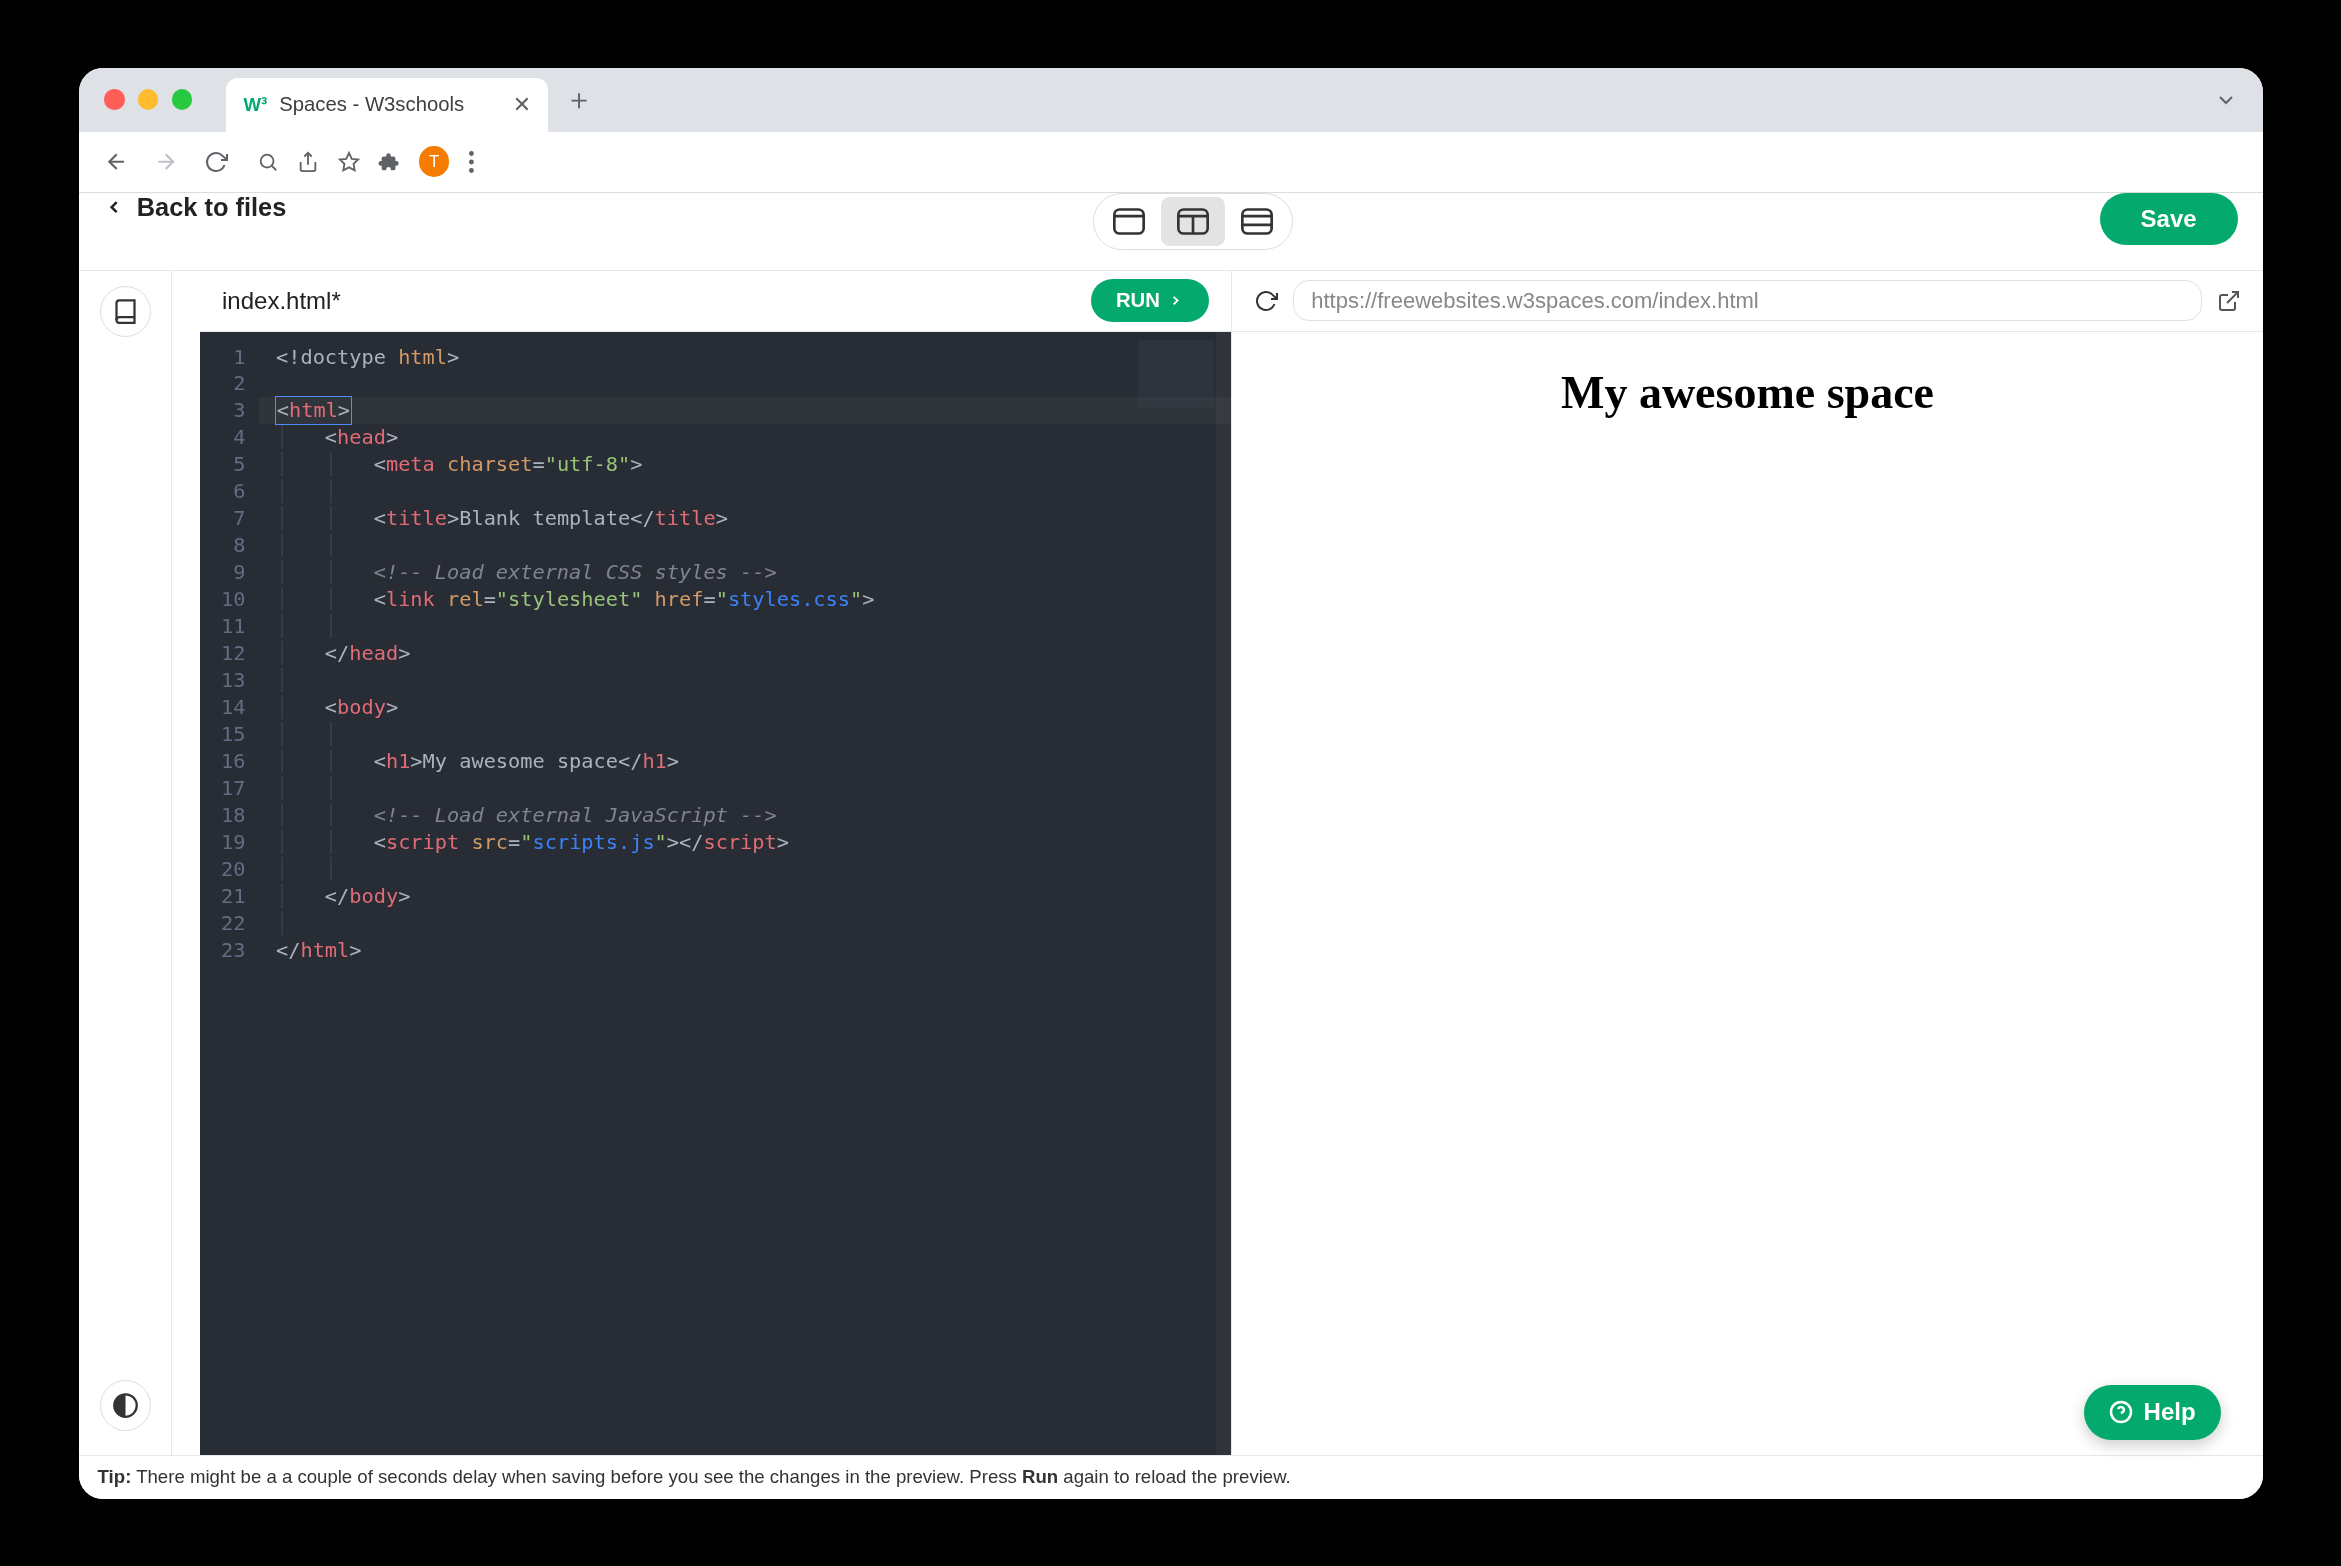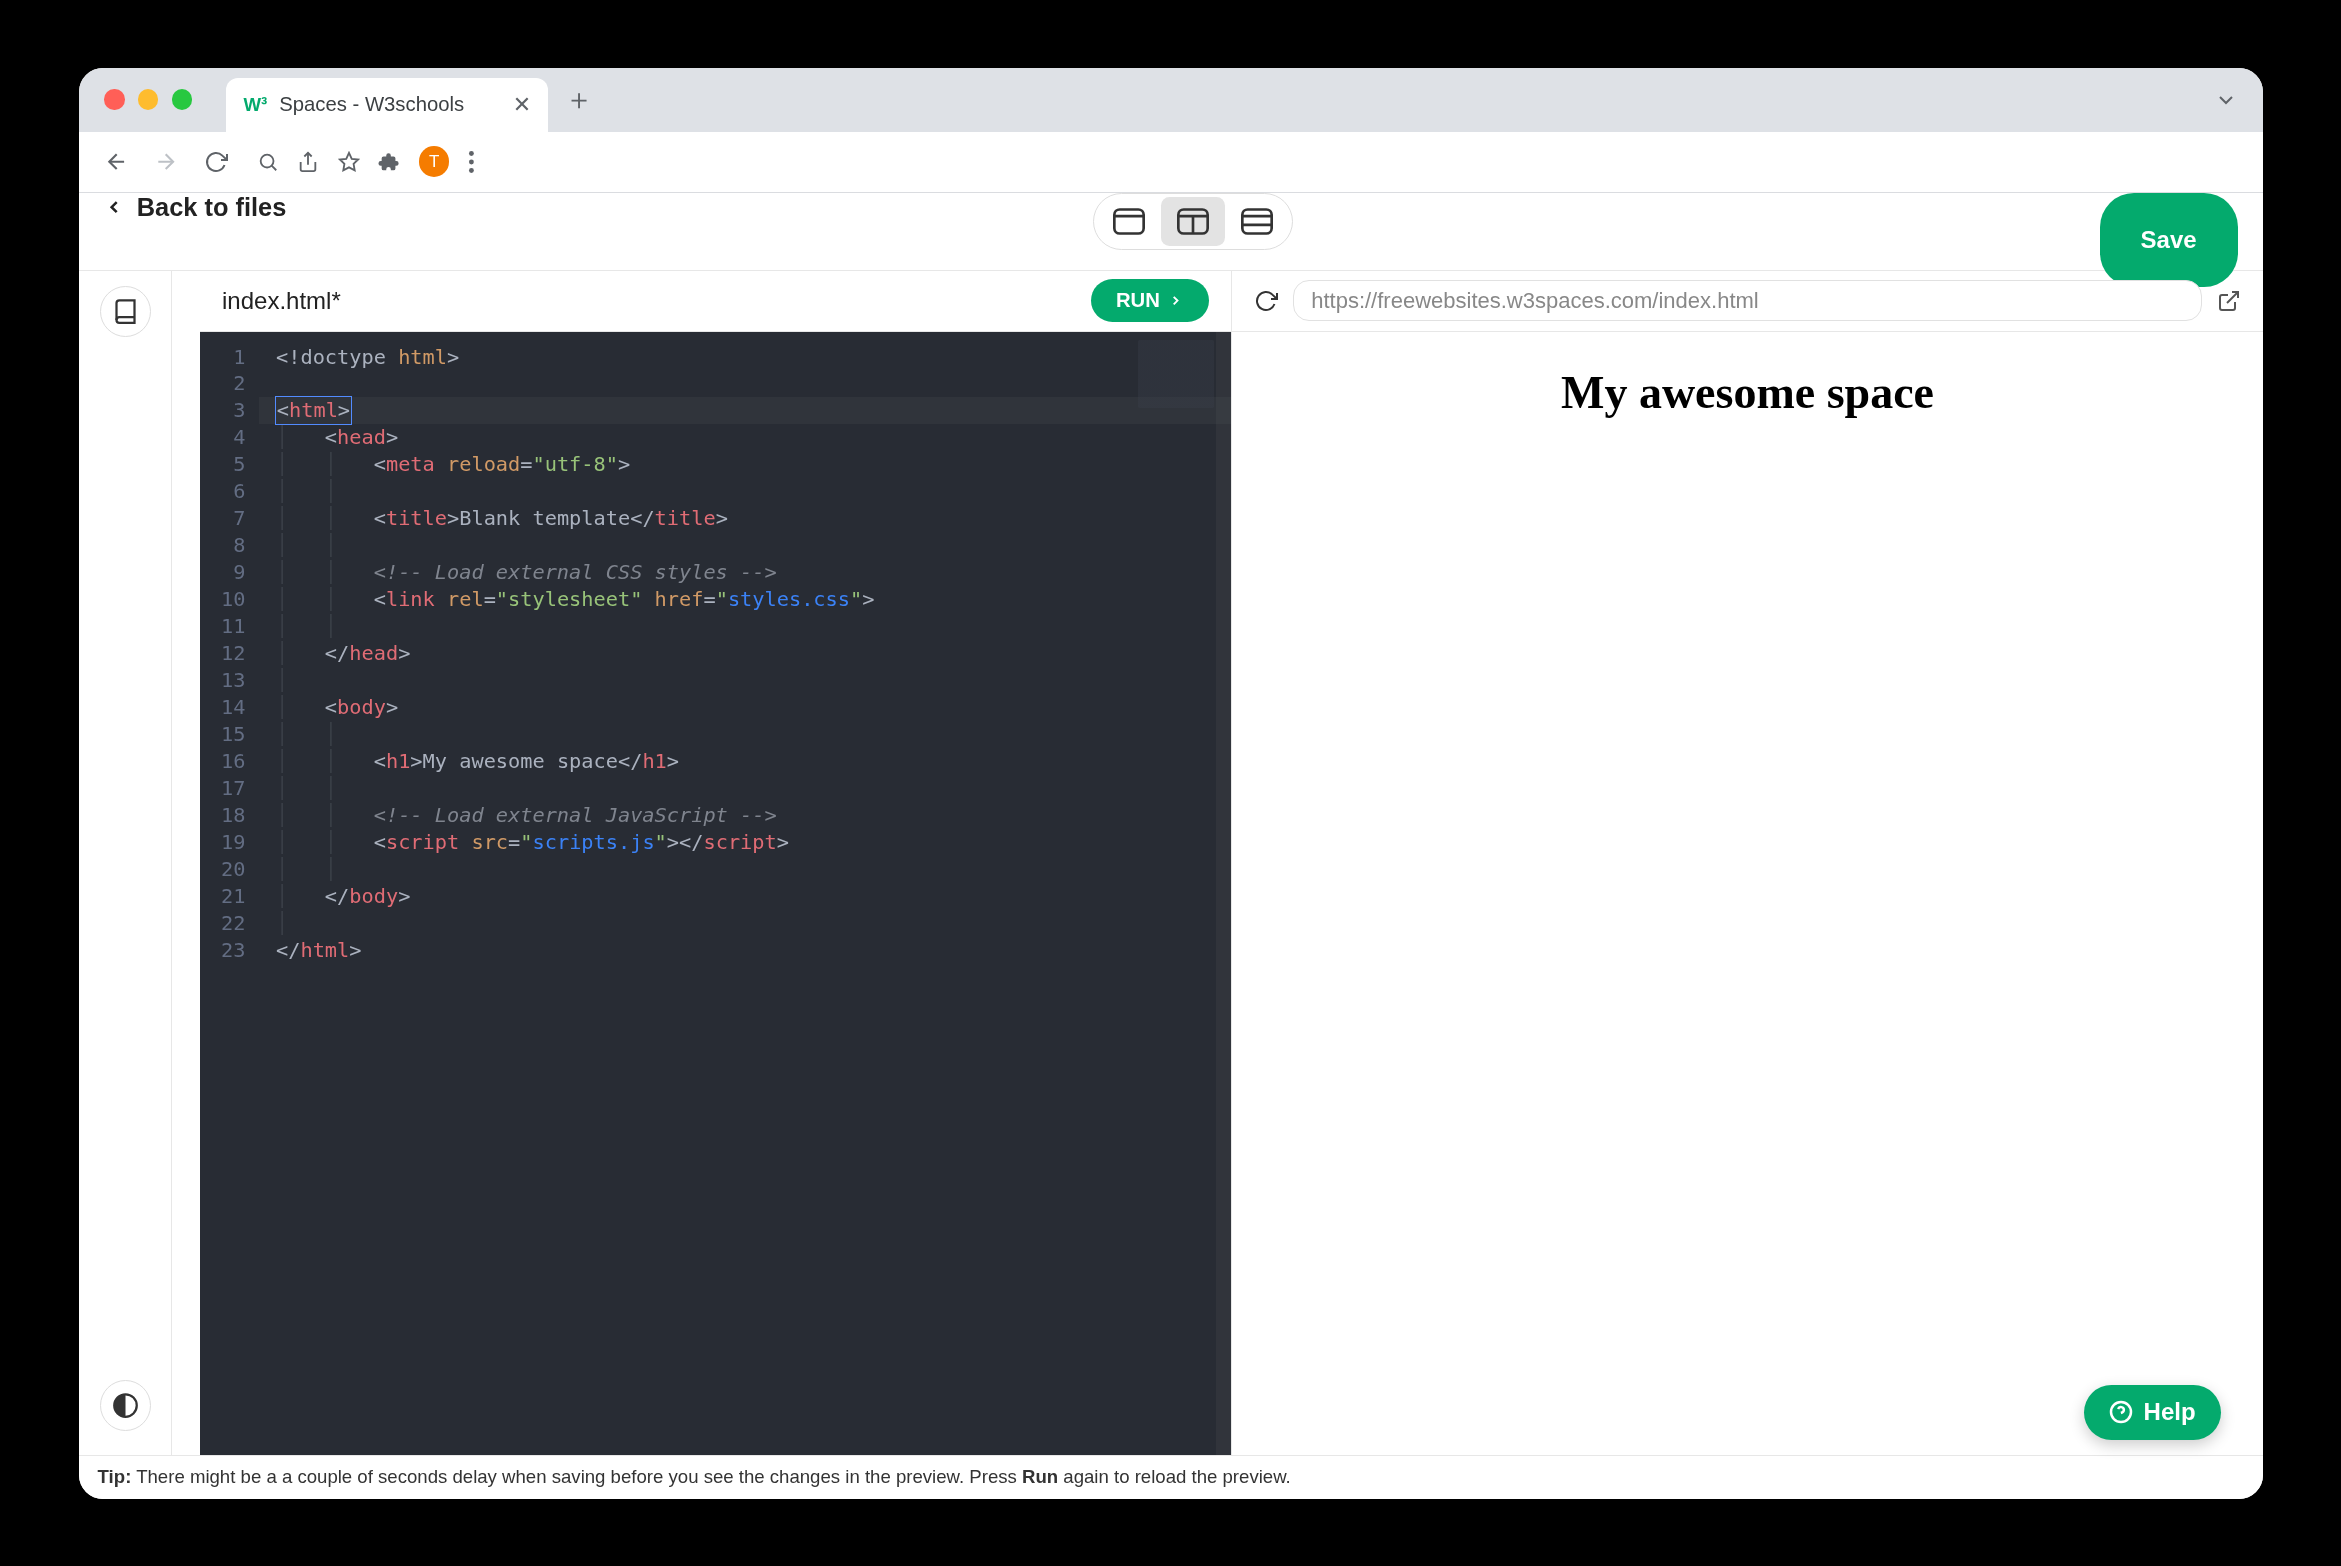--- a/index.html
+++ b/index.html
@@ -101,21 +101,21 @@
     padding:3.4px;
     gap:0;
   }
   .layout-btn { width:64px; height:49px; display:flex; align-items:center; justify-content:center; border-radius:8.5px; color:#333; }
   .layout-btn.active { background:#e3e3e3; }
   .save-btn {
     background:#04AA6D;
     color:#fff;
     font-size:24px;
     font-weight:600;
-    padding: 33px 41px;
+    padding: 12px 41px;
     border-radius: 34px;
     border:none;
     cursor:pointer;
   }
 
   
   .content-row { flex:1; display:flex; min-height:0; }
   .left-rail {
     width:93px;
     border-right:0.8px solid #e7e7e7;
@@ -366,21 +366,21 @@
           <svg width="15.2" height="15.2" viewBox="0 0 24 24" fill="none" stroke="currentColor" stroke-width="3">
               <polyline points="9 18 15 12 9 6"></polyline>
             </svg>
         </button>
       </div>
       <div class="code-area">
         <div class="gutter">1<br>2<br>3<br>4<br>5<br>6<br>7<br>8<br>9<br>10<br>11<br>12<br>13<br>14<br>15<br>16<br>17<br>18<br>19<br>20<br>21<br>22<br>23</div>
 <div class="code"><span class="tok-bracket">&lt;</span><span class="tok-doctype">!doctype</span> <span class="tok-attr">html</span><span class="tok-bracket">&gt;</span>
 
 <span class="line-hl"><span class="highlight-box"><span class="tok-bracket">&lt;</span><span class="tok-tag">html</span><span class="tok-bracket">&gt;</span></span></span><span class="indent-guide">│</span>   <span class="tok-bracket">&lt;</span><span class="tok-tag">head</span><span class="tok-bracket">&gt;</span>
-<span class="indent-guide">│</span>   <span class="indent-guide">│</span>   <span class="tok-bracket">&lt;</span><span class="tok-tag">meta</span> <span class="tok-attr">reload</span><span class="tok-op">=</span><span class="tok-string">"utf-8"</span><span class="tok-bracket">&gt;</span>
+<span class="indent-guide">│</span>   <span class="indent-guide">│</span>   <span class="tok-bracket">&lt;</span><span class="tok-tag">meta</span> <span class="tok-attr">charset</span><span class="tok-op">=</span><span class="tok-string">"utf-8"</span><span class="tok-bracket">&gt;</span>
 <span class="indent-guide">│</span>   <span class="indent-guide">│</span>
 <span class="indent-guide">│</span>   <span class="indent-guide">│</span>   <span class="tok-bracket">&lt;</span><span class="tok-tag">title</span><span class="tok-bracket">&gt;</span><span class="tok-text">Blank template</span><span class="tok-bracket">&lt;/</span><span class="tok-tag">title</span><span class="tok-bracket">&gt;</span>
 <span class="indent-guide">│</span>   <span class="indent-guide">│</span>
 <span class="indent-guide">│</span>   <span class="indent-guide">│</span>   <span class="tok-comment">&lt;!-- Load external CSS styles --&gt;</span>
 <span class="indent-guide">│</span>   <span class="indent-guide">│</span>   <span class="tok-bracket">&lt;</span><span class="tok-tag">link</span> <span class="tok-attr">rel</span><span class="tok-op">=</span><span class="tok-string">"stylesheet"</span> <span class="tok-attr">href</span><span class="tok-op">=</span><span class="tok-string">"</span><span class="tok-string-u">styles.css</span><span class="tok-string">"</span><span class="tok-bracket">&gt;</span>
 <span class="indent-guide">│</span>   <span class="indent-guide">│</span>
 <span class="indent-guide">│</span>   <span class="tok-bracket">&lt;/</span><span class="tok-tag">head</span><span class="tok-bracket">&gt;</span>
 <span class="indent-guide">│</span>
 <span class="indent-guide">│</span>   <span class="tok-bracket">&lt;</span><span class="tok-tag">body</span><span class="tok-bracket">&gt;</span>
 <span class="indent-guide">│</span>   <span class="indent-guide">│</span>

